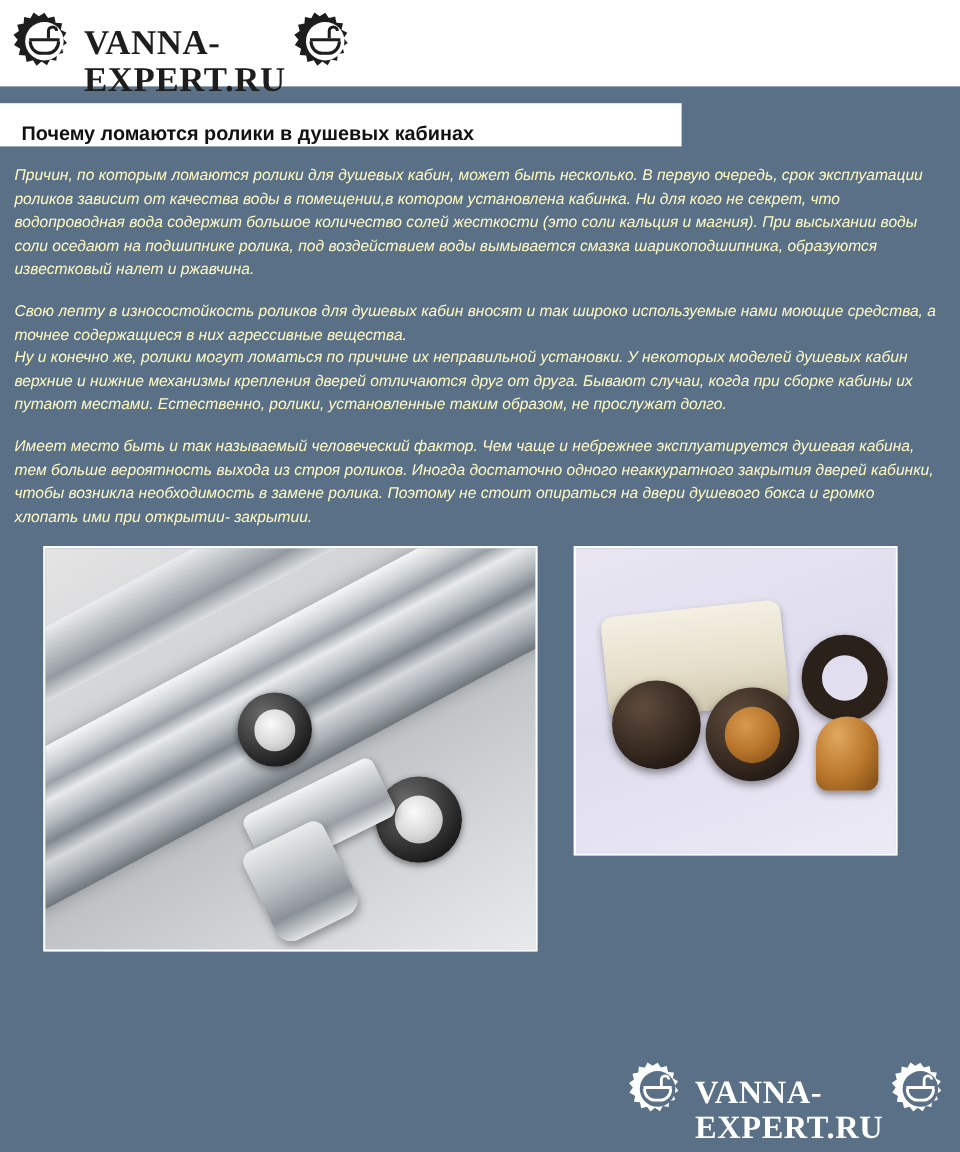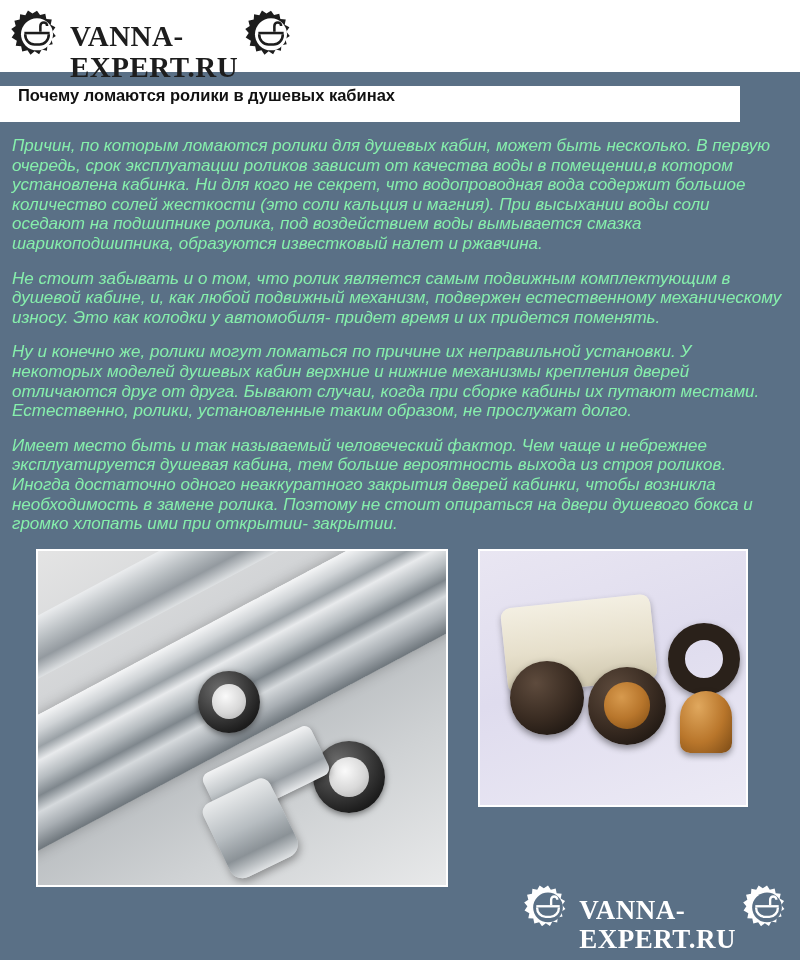--- a/index.html
+++ b/index.html
@@ -45,41 +45,41 @@
     letter-spacing: 0.5px;
     padding: 0 6px;
     white-space: pre-line;
     margin-top: 32px;
   }
 
   
   .title-band {
     margin-top: 14px;
     background: #ffffff;
-    width: 740px;
+    width: 568px;
     height: 36px;
     display: flex;
-    align-items: flex-start;
+    align-items: flex-end;
     padding-left: 18px;
     box-sizing: border-box;
   }
   .title-band h1 {
     margin: 0;
     font-size: 16.5px;
     font-weight: bold;
     color: #111111;
     font-family: "Liberation Sans", sans-serif;
   }
 
   
   .article {
     padding: 14px 16px 0 12px;
-    color: #86efac;
+    color: #fef9c3;
     font-style: italic;
-    font-size: 17px;
+    font-size: 13px;
     line-height: 19.6px;
     font-family: "Liberation Sans", sans-serif;
   }
   .article p {
     margin: 0 0 15px 0;
   }
   .article p.tight {
     margin-bottom: 0;
   }
 
@@ -260,21 +260,21 @@
     </span>
   </div>
 </div>
 
 <div class="title-band">
   <h1>Почему ломаются ролики в душевых кабинах</h1>
 </div>
 
 <div class="article">
   <p>Причин, по которым ломаются ролики для душевых кабин, может быть несколько. В первую очередь, срок эксплуатации роликов зависит от качества воды в помещении,в котором установлена кабинка. Ни для кого не секрет, что водопроводная вода содержит большое количество солей жесткости (это соли кальция и магния). При высыхании воды соли оседают на подшипнике ролика, под воздействием воды вымывается смазка шарикоподшипника, образуются известковый налет и ржавчина.</p>
-  <p>Не стоит забывать и о том, что ролик является самым подвижным комплектующим в душевой кабине, и, как любой подвижный механизм, подвержен естественному механическому износу. Это как колодки у автомобиля- придет время и их придется поменять.</p>
+  <p class="tight">Свою лепту в износостойкость роликов для душевых кабин вносят и так широко используемые нами моющие средства, а точнее содержащиеся в них агрессивные вещества.</p>
   <p>Ну и конечно же, ролики могут ломаться по причине их неправильной установки. У некоторых моделей душевых кабин верхние и нижние механизмы крепления дверей отличаются друг от друга. Бывают случаи, когда при сборке кабины их путают местами. Естественно, ролики, установленные таким образом, не прослужат долго.</p>
   <p>Имеет место быть и так называемый человеческий фактор. Чем чаще и небрежнее эксплуатируется душевая кабина, тем больше вероятность выхода из строя роликов. Иногда достаточно одного неаккуратного закрытия дверей кабинки, чтобы возникла необходимость в замене ролика. Поэтому не стоит опираться на двери душевого бокса и громко хлопать ими при открытии- закрытии.</p>
 </div>
 
 <div class="photos">
 
   <div class="photo photo-roller">
     <div class="rail2"></div>
     <div class="rail"></div>
     <div class="wheel w1"></div>

